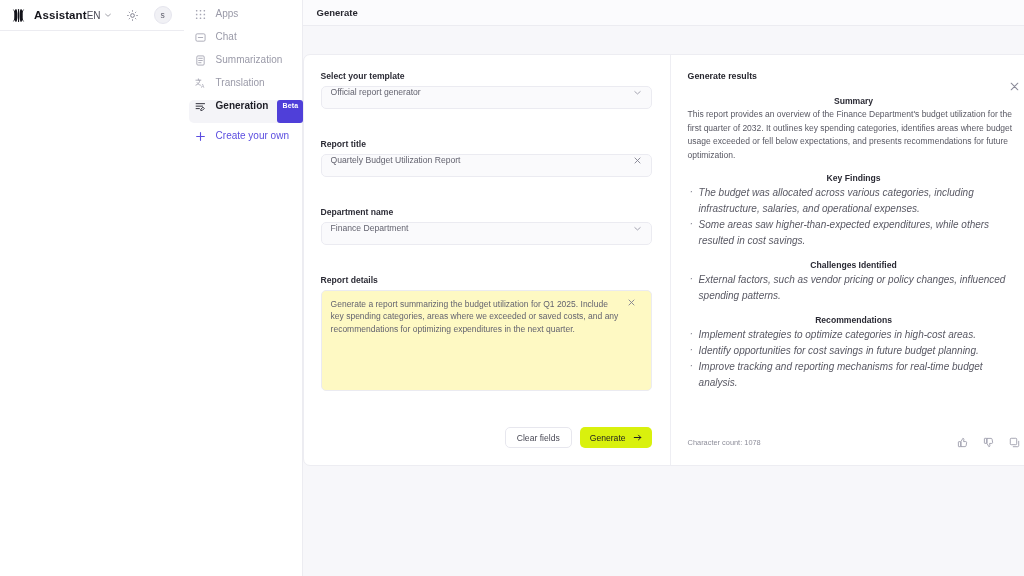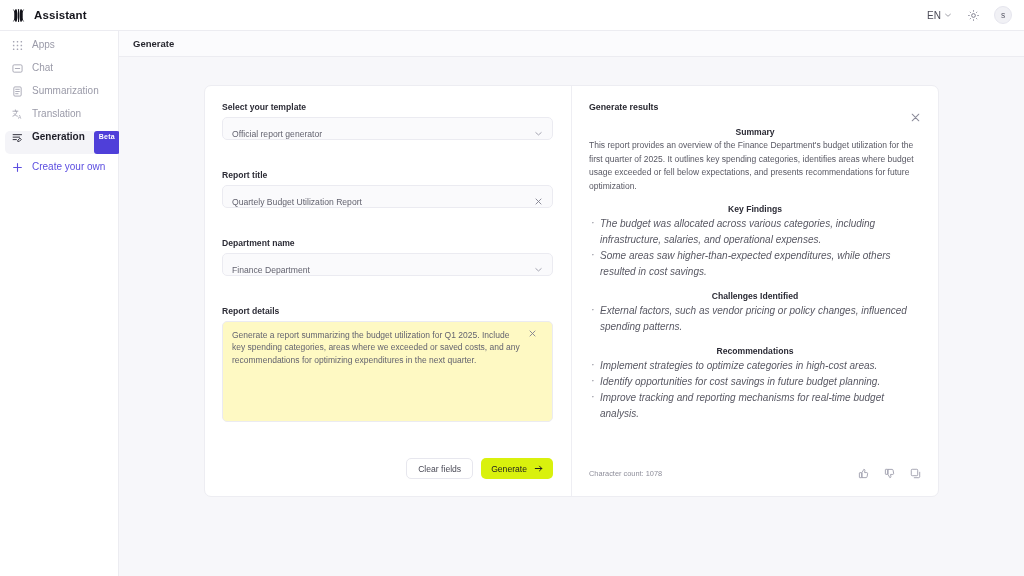--- a/index.html
+++ b/index.html
@@ -2,21 +2,21 @@
 <html><head>
 <meta charset="utf-8">
 <style>
   * { box-sizing: border-box; margin: 0; padding: 0; }
   html, body {
     width: 1024px; height: 576px;
     font-family: "Liberation Sans", sans-serif;
     background: #ffffff;
     overflow: hidden;
   }
-  .app { display: flex; flex-direction: column; width: 1024px; height: 576px; }
+  .app { display: flex; flex-direction: row; width: 1024px; height: 576px; }
 
   
   .topbar {
     height: 31px; min-height: 31px;
     background: #ffffff;
     border-bottom: 1px solid #ececf1;
     display: flex; align-items: center;
     padding: 0 12px 0 10px;
   }
   .brand { display: flex; align-items: center; gap: 7px; }
@@ -86,21 +86,21 @@
     width: 367px; min-width: 367px;
     border-right: 1px solid #eeeef3;
     padding: 16px 18px 0 17px;
     display: flex; flex-direction: column; gap: 18px;
   }
   .field { margin-bottom: 12px; }
   .field-label { font-size: 8.6px; font-weight: bold; color: #2c2c36; margin-bottom: 5px; }
   .control {
     height: 23px; background: #fafafc;
     border: 1px solid #ebebf1; border-radius: 5px;
-    display: flex; align-items: flex-end;
+    display: flex; align-items: flex-start;
     padding: 0 8px 0 9px;
     font-size: 8.6px; color: #63636f;
   }
   .control .val { flex: 1; overflow: hidden; white-space: nowrap; text-overflow: ellipsis; }
   .control .trail { width: 11px; height: 11px; display: flex; align-items: center; justify-content: center; flex: 0 0 11px; }
   .textarea-wrap {
     height: 101px; background: #fef9c3;
     border: 1px solid #ebebf1; border-radius: 5px;
     padding: 7px 15px 7px 9px;
     display: flex; gap: 6px;
@@ -351,21 +351,21 @@
             <div class="res-title">Generate results</div>
 
             <div class="close-x">
               <svg viewBox="0 0 11 11" width="11" height="11">
                   <path d="M2.2 2.2l6.6 6.6M8.8 2.2l-6.6 6.6" stroke="#8b8b99" stroke-width="1.05" stroke-linecap="round"></path>
                 </svg>
             </div>
 
             <div class="sec">
               <div class="sec-h">Summary</div>
-              <div class="sec-p">This report provides an overview of the Finance Department's budget utilization for the first quarter of 2025. It outlines key spending categories, identifies areas where budget usage exceeded or fell below expectations, and presents recommendations for future optimization.</div>
+              <div class="sec-p">This report provides an overview of the Finance Department's budget utilization for the first quarter of 2032. It outlines key spending categories, identifies areas where budget usage exceeded or fell below expectations, and presents recommendations for future optimization.</div>
             </div>
 
             <div class="sec">
               <div class="sec-h">Key Findings</div>
               <ul class="sec-ul">
                 <li>The budget was allocated across various categories, including infrastructure, salaries, and operational expenses.</li>
                 <li>Some areas saw higher-than-expected expenditures, while others resulted in cost savings.</li>
               </ul>
             </div>
 

